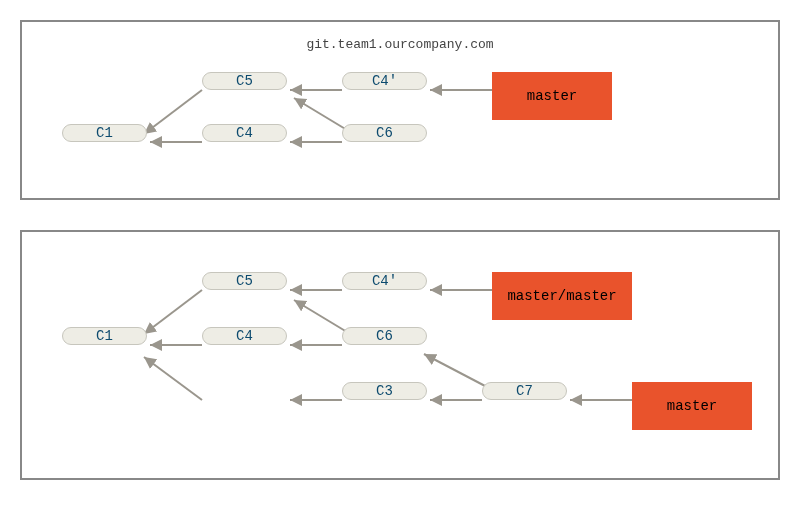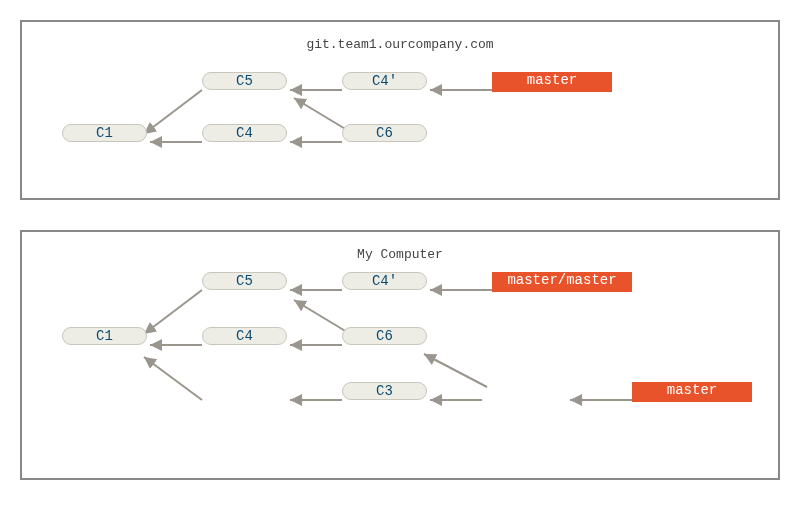--- a/index.html
+++ b/index.html
@@ -31,26 +31,27 @@
     border-radius: 18px;
     box-sizing: border-box;
     display: flex;
     align-items: center;
     justify-content: center;
     font-size: 14px;
     color: #0c4a6e;
   }
   .refbox {
     position: absolute;
-    height: 20px;
+    height: 48px;
     background: #e9532c;
     display: flex;
+    align-items: center;
     justify-content: center;
     font-size: 14px;
-    color: #ffffff;
+    color: #000000;
     box-sizing: border-box;
   }
   svg.arrows {
     position: absolute;
     left: 0;
     top: 0;
     pointer-events: none;
   }
 </style>
 </head>
@@ -93,21 +94,20 @@
   </div>
   <div class="commit" style="left:320px; top:50px; width:85px;">
     <span>C4'</span>
   </div>
   <div class="refbox" style="left:470px; top:50px; width:120px;">
     <span>master</span>
   </div>
 </div>
 
 <div class="panel" style="left:20px; top:230px; width:760px; height:250px;">
-  <div class="panel-title">My Computer</div>
 
   <svg class="arrows" width="760" height="250">
     <defs>
       <marker id="ah2" markerWidth="8" markerHeight="8" refX="6" refY="3" orient="auto">
         <path d="M0,0 L6,3 L0,6 Z" fill="#9a968d"></path>
       </marker>
     </defs>
 
     <line x1="180" y1="58" x2="122" y2="102" stroke="#9a968d" stroke-width="2" marker-end="url(#ah2)"></line>
 
@@ -143,20 +143,23 @@
   </div>
   <div class="commit" style="left:320px; top:40px; width:85px;">
     <span>C4'</span>
   </div>
   <div class="commit" style="left:320px; top:95px; width:85px;">
     <span>C6</span>
   </div>
   <div class="commit" style="left:320px; top:150px; width:85px;">
     <span>C3</span>
   </div>
+  <div class="commit" style="left:460px; top:150px; width:85px;">
+    <span>C7</span>
+  </div>
 
   <div class="refbox" style="left:470px; top:40px; width:140px;">
     <span>master/master</span>
   </div>
   <div class="refbox" style="left:610px; top:150px; width:120px;">
     <span>master</span>
   </div>
 </div>
 
 </body></html>

